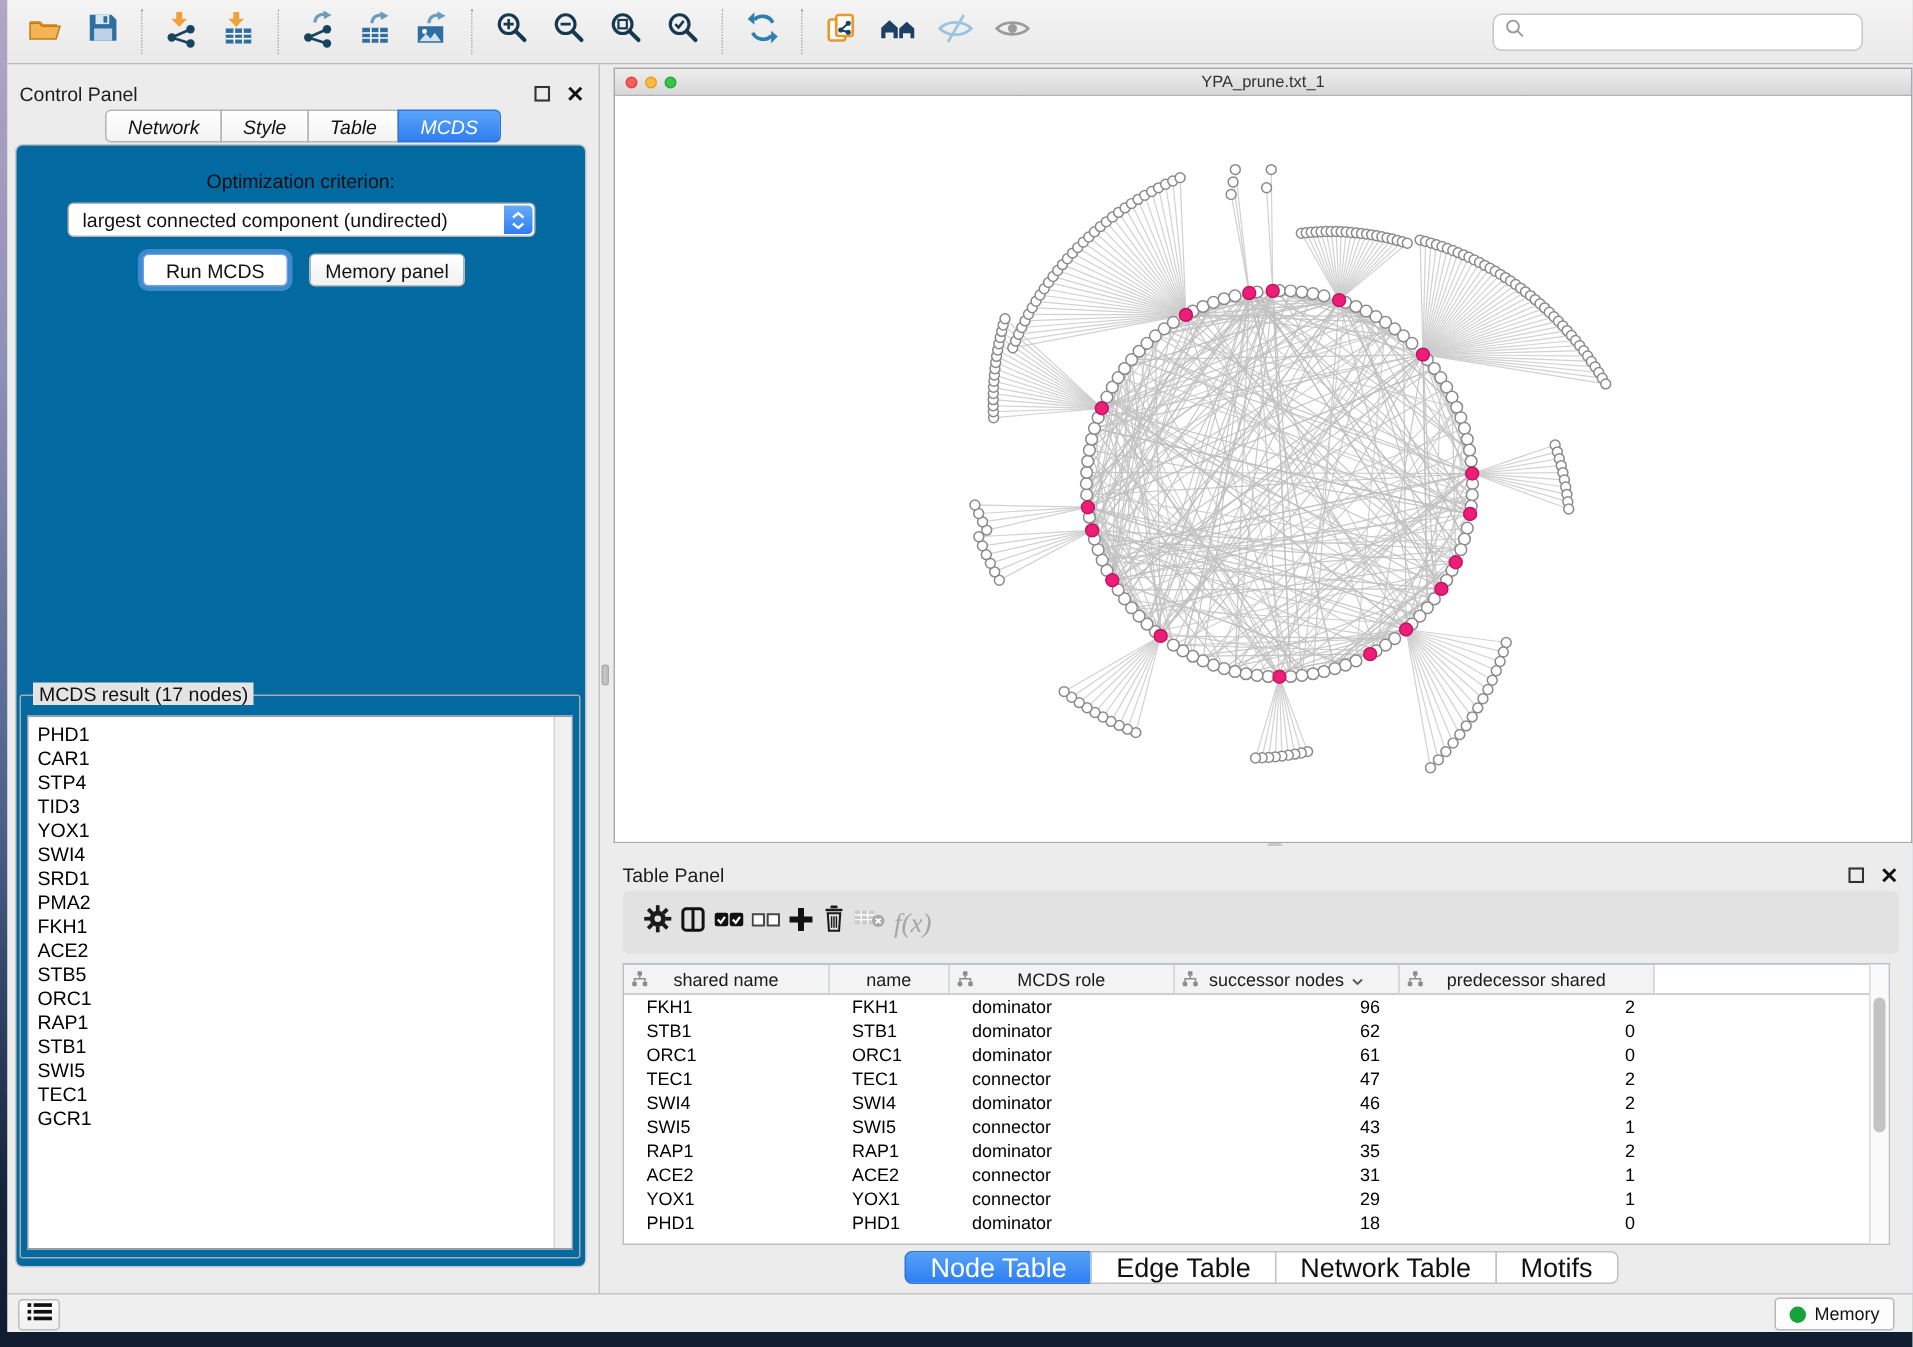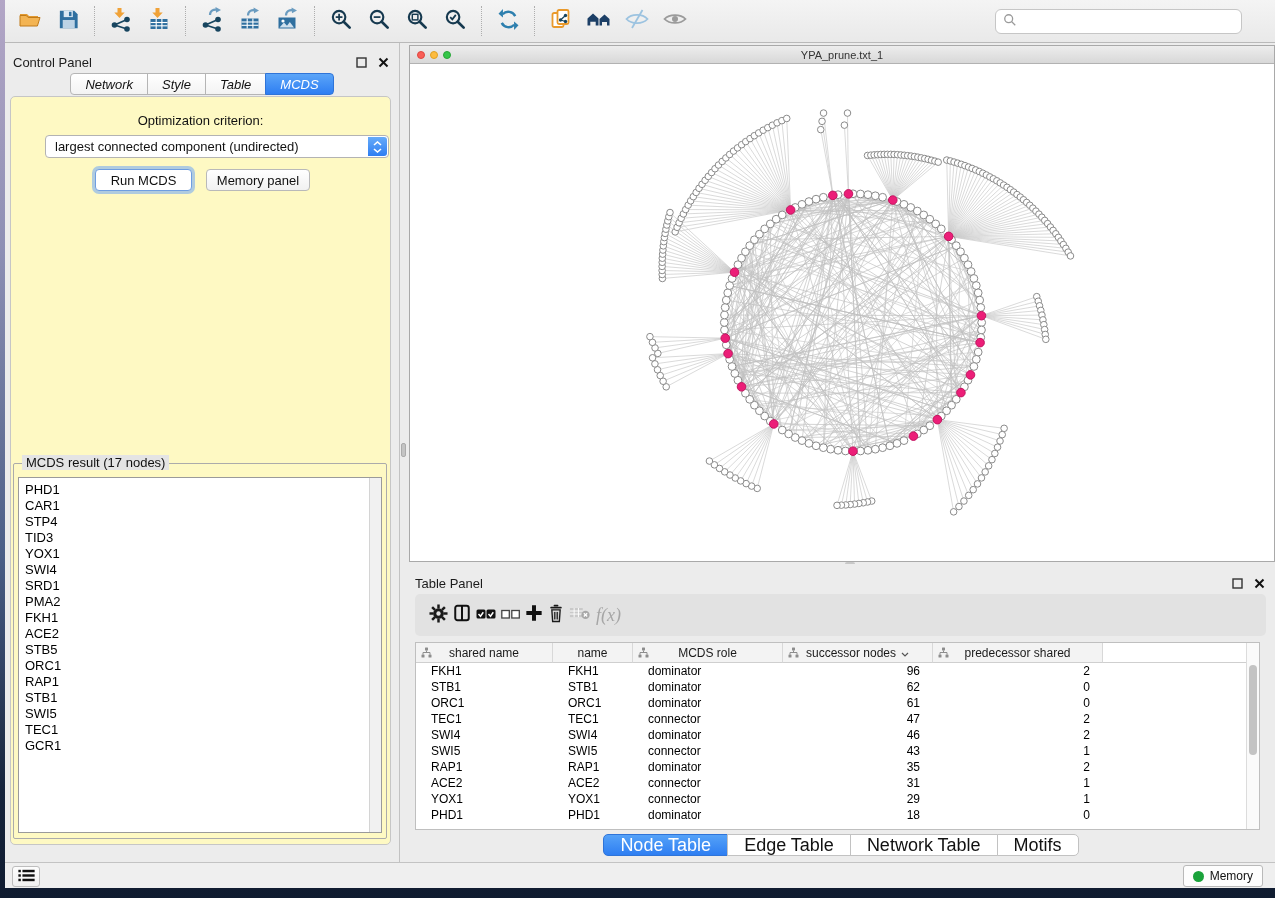--- a/index.html
+++ b/index.html
@@ -28,24 +28,24 @@
   .panel-title-row{position:absolute;left:0;top:0;right:0;height:27px;display:flex;align-items:flex-end;
     font-size:13px;color:#1c1c1c;padding:0 8px;}
   .panel-title-row .spacer{flex:1;}
   .winbtn{width:16px;height:16px;display:flex;align-items:center;justify-content:center;margin-left:6px;}
   .ctabs{position:absolute;top:30px;left:0;right:0;height:22px;display:flex;justify-content:center;font-style:italic;}
   .ctab{height:22px;padding:0 14px;display:flex;align-items:center;font-size:13px;color:#111;
     background:linear-gradient(#ffffff,#f3f3f3);border:1px solid #b5b5b5;margin-left:-1px;cursor:default;}
   .ctab:first-child{border-radius:4px 0 0 4px;margin-left:0;}
   .ctab:last-child{border-radius:0 4px 4px 0;}
   .ctab.sel{background:linear-gradient(#5ba5f8,#2e7ef2);color:#fff;border-color:#2f74d8;}
-  .cbox{position:absolute;left:5px;right:8px;top:53px;bottom:17px;background:#fef9c3;
+  .cbox{position:absolute;left:5px;right:8px;top:53px;bottom:17px;background:#0369a1;
     border:1px solid #c6c6c6;border-radius:5px;}
   .optlabel{position:absolute;top:16px;left:0;right:0;text-align:center;font-size:13px;color:#111;}
-  .dropdown{position:absolute;left:34px;top:38px;width:344px;height:23px;background:#fff;border:1px solid #b3b3b3;
+  .dropdown{position:absolute;left:34px;top:38px;width:312px;height:23px;background:#fff;border:1px solid #b3b3b3;
     border-radius:4px;display:flex;align-items:center;font-size:13px;color:#111;padding-left:9px;}
   .dd-step{position:absolute;right:1px;top:1px;bottom:1px;width:19px;border-radius:0 3px 3px 0;
     background:linear-gradient(#66abf9,#2e7ef2);display:flex;flex-direction:column;align-items:center;justify-content:center;gap:2px;}
   .btnrow{position:absolute;top:72px;left:0;right:0;height:38px;}
   .btn{position:absolute;height:22px;background:linear-gradient(#ffffff,#f1f1f1);border:1px solid #b9b9b9;
     border-radius:4px;font-size:13px;color:#111;display:flex;align-items:center;justify-content:center;
     font-family:"Liberation Sans",sans-serif;}
   .btn.focusring{border:1px solid #6f9ee0;box-shadow:0 0 0 3px rgba(110,165,245,.55);background:#fff;}
   .fieldset{position:absolute;left:2px;right:3px;top:366px;height:376px;border:1px solid #ababab;border-radius:2px;}
   .fieldset .legend{position:absolute;top:-9px;left:8px;background:#e4e4e4;padding:0 4px;font-size:13px;color:#111;}

